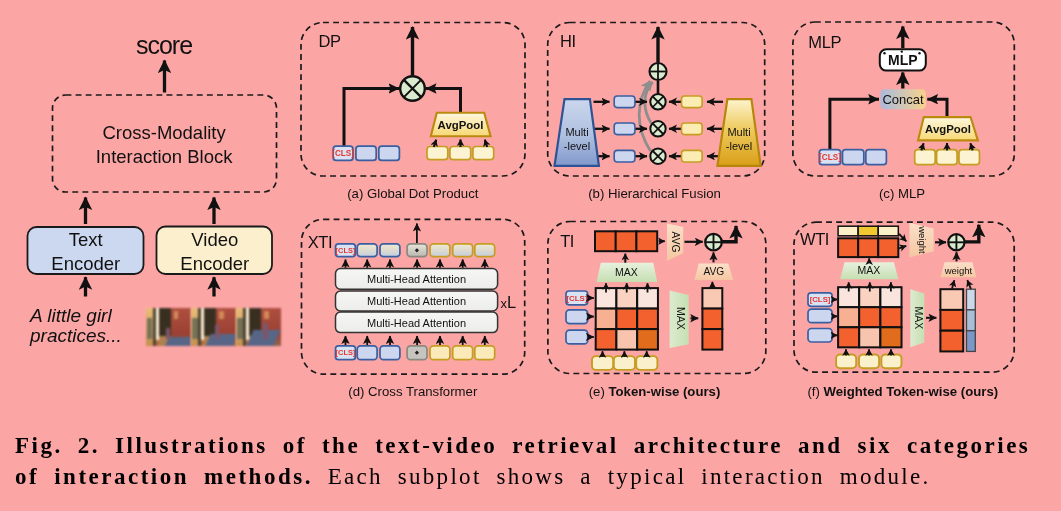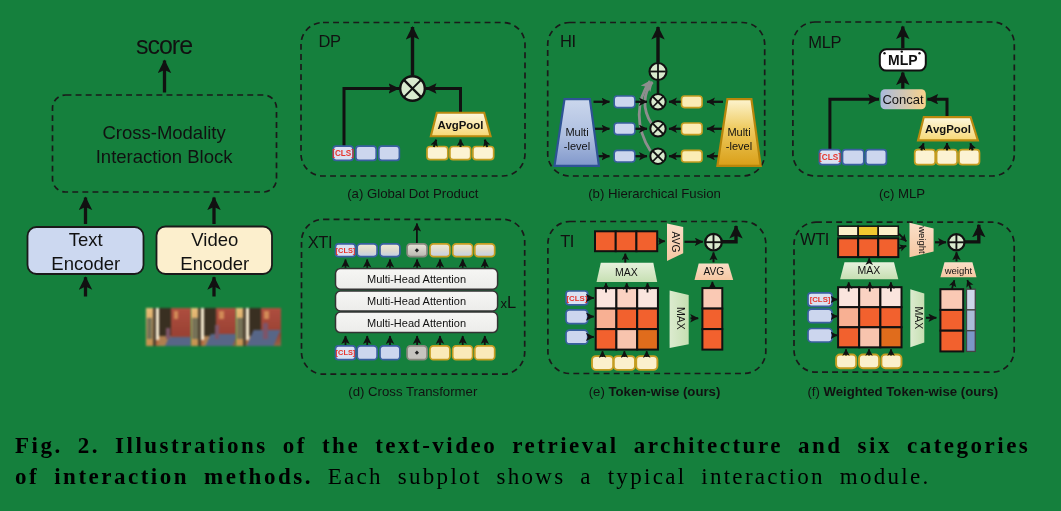--- a/index.html
+++ b/index.html
@@ -1,14 +1,14 @@
 <!DOCTYPE html>
 <html><head><meta charset="utf-8"><style>
 html,body{margin:0;padding:0;background:#fff;}
-#wrap{position:relative;width:1061px;height:511px;overflow:hidden;background:#15803d;}
+#wrap{position:relative;width:1061px;height:511px;overflow:hidden;background:#fca5a5;}
 .vf{position:absolute;top:308px;width:44.8px;height:38.2px;overflow:hidden;background:#b06030;filter:blur(0.8px) saturate(0.8) brightness(1.12);}
 </style></head><body>
 <div id="wrap">
 <svg width="1061" height="511" viewBox="0 0 1061 511" style="position:absolute;left:0;top:0;">
 <defs>
 <marker id="mb" markerUnits="userSpaceOnUse" markerWidth="16" markerHeight="15" refX="12.6" refY="6.75" orient="auto">
           <path d="M0,0 L13.5,6.75 L0,13.5 L3.2,6.75 Z" fill="#111"></path>
         </marker>
 <marker id="mm" markerUnits="userSpaceOnUse" markerWidth="13" markerHeight="12" refX="10.8" refY="5.25" orient="auto">
           <path d="M0,0 L11,5.25 L0,10.5 L2,5.25 Z" fill="#111"></path>
@@ -322,20 +322,21 @@
 <text x="918.6" y="240" font-family="Liberation Sans, sans-serif" font-size="9.5" font-weight="400" text-anchor="middle" fill="#111" transform="rotate(90 918.6 240)">weight</text>
 <line x1="899" y1="233.8" x2="906.3" y2="241.3" stroke="#111" stroke-width="1.9" marker-end="url(#mst)"></line>
 <line x1="899" y1="248.3" x2="906.3" y2="245.8" stroke="#111" stroke-width="1.9" marker-end="url(#mst)"></line>
 <line x1="935" y1="242.3" x2="946" y2="242.3" stroke="#111" stroke-width="2.2" marker-end="url(#ms)"></line>
 <circle cx="956.4" cy="242.3" r="8.1" fill="#d9eace" stroke="#111" stroke-width="2.2"></circle>
 <line x1="948.948" y1="242.3" x2="963.852" y2="242.3" stroke="#111" stroke-width="1.87"></line>
 <line x1="956.4" y1="234.848" x2="956.4" y2="249.752" stroke="#111" stroke-width="1.87"></line>
 <path d="M 964.2,241.9 L 978.8,241.9 L 978.8,224.8" fill="none" stroke="#111" stroke-width="3.4" marker-end="url(#mb)"></path>
 <text x="807.4" y="396.2" font-family="Liberation Sans, sans-serif" font-size="13.2" fill="#111">(f) <tspan font-weight="700">Weighted Token-wise (ours)</tspan></text>
 </svg>
+<div style="position:absolute;left:30px;top:305.5px;font-family:'Liberation Sans',sans-serif;font-style:italic;font-size:19px;line-height:20.4px;color:#111;">A little girl<br>practices...</div>
 <div class="vf" style="left:146.2px;">
       <div style="position:absolute;left:0;top:0;width:16%;height:100%;background:linear-gradient(#d8a85c,#b97f36);"></div>
       <div style="position:absolute;left:15%;top:0;width:7%;height:100%;background:#473a28;"></div>
       <div style="position:absolute;left:2%;top:26%;width:12%;height:56%;background:#6a6648;"></div>
       <div style="position:absolute;left:22%;top:0;width:7%;height:84%;background:#e4d6ba;"></div>
       <div style="position:absolute;left:29%;top:0;width:27%;height:74%;background:#352a1a;"></div>
       <div style="position:absolute;left:29%;top:74%;width:27%;height:26%;background:#a4703c;"></div>
       <div style="position:absolute;left:56%;top:0;width:44%;height:100%;background:linear-gradient(#ad4231,#993627 70%,#8a5a38);"></div>
       <div style="position:absolute;left:62%;top:8%;width:10%;height:20%;background:#c9793f;"></div>
       <div style="position:absolute;left:46%;bottom:0;width:60%;height:24%;background:#4b5b80;transform:skewX(-24deg);"></div>

